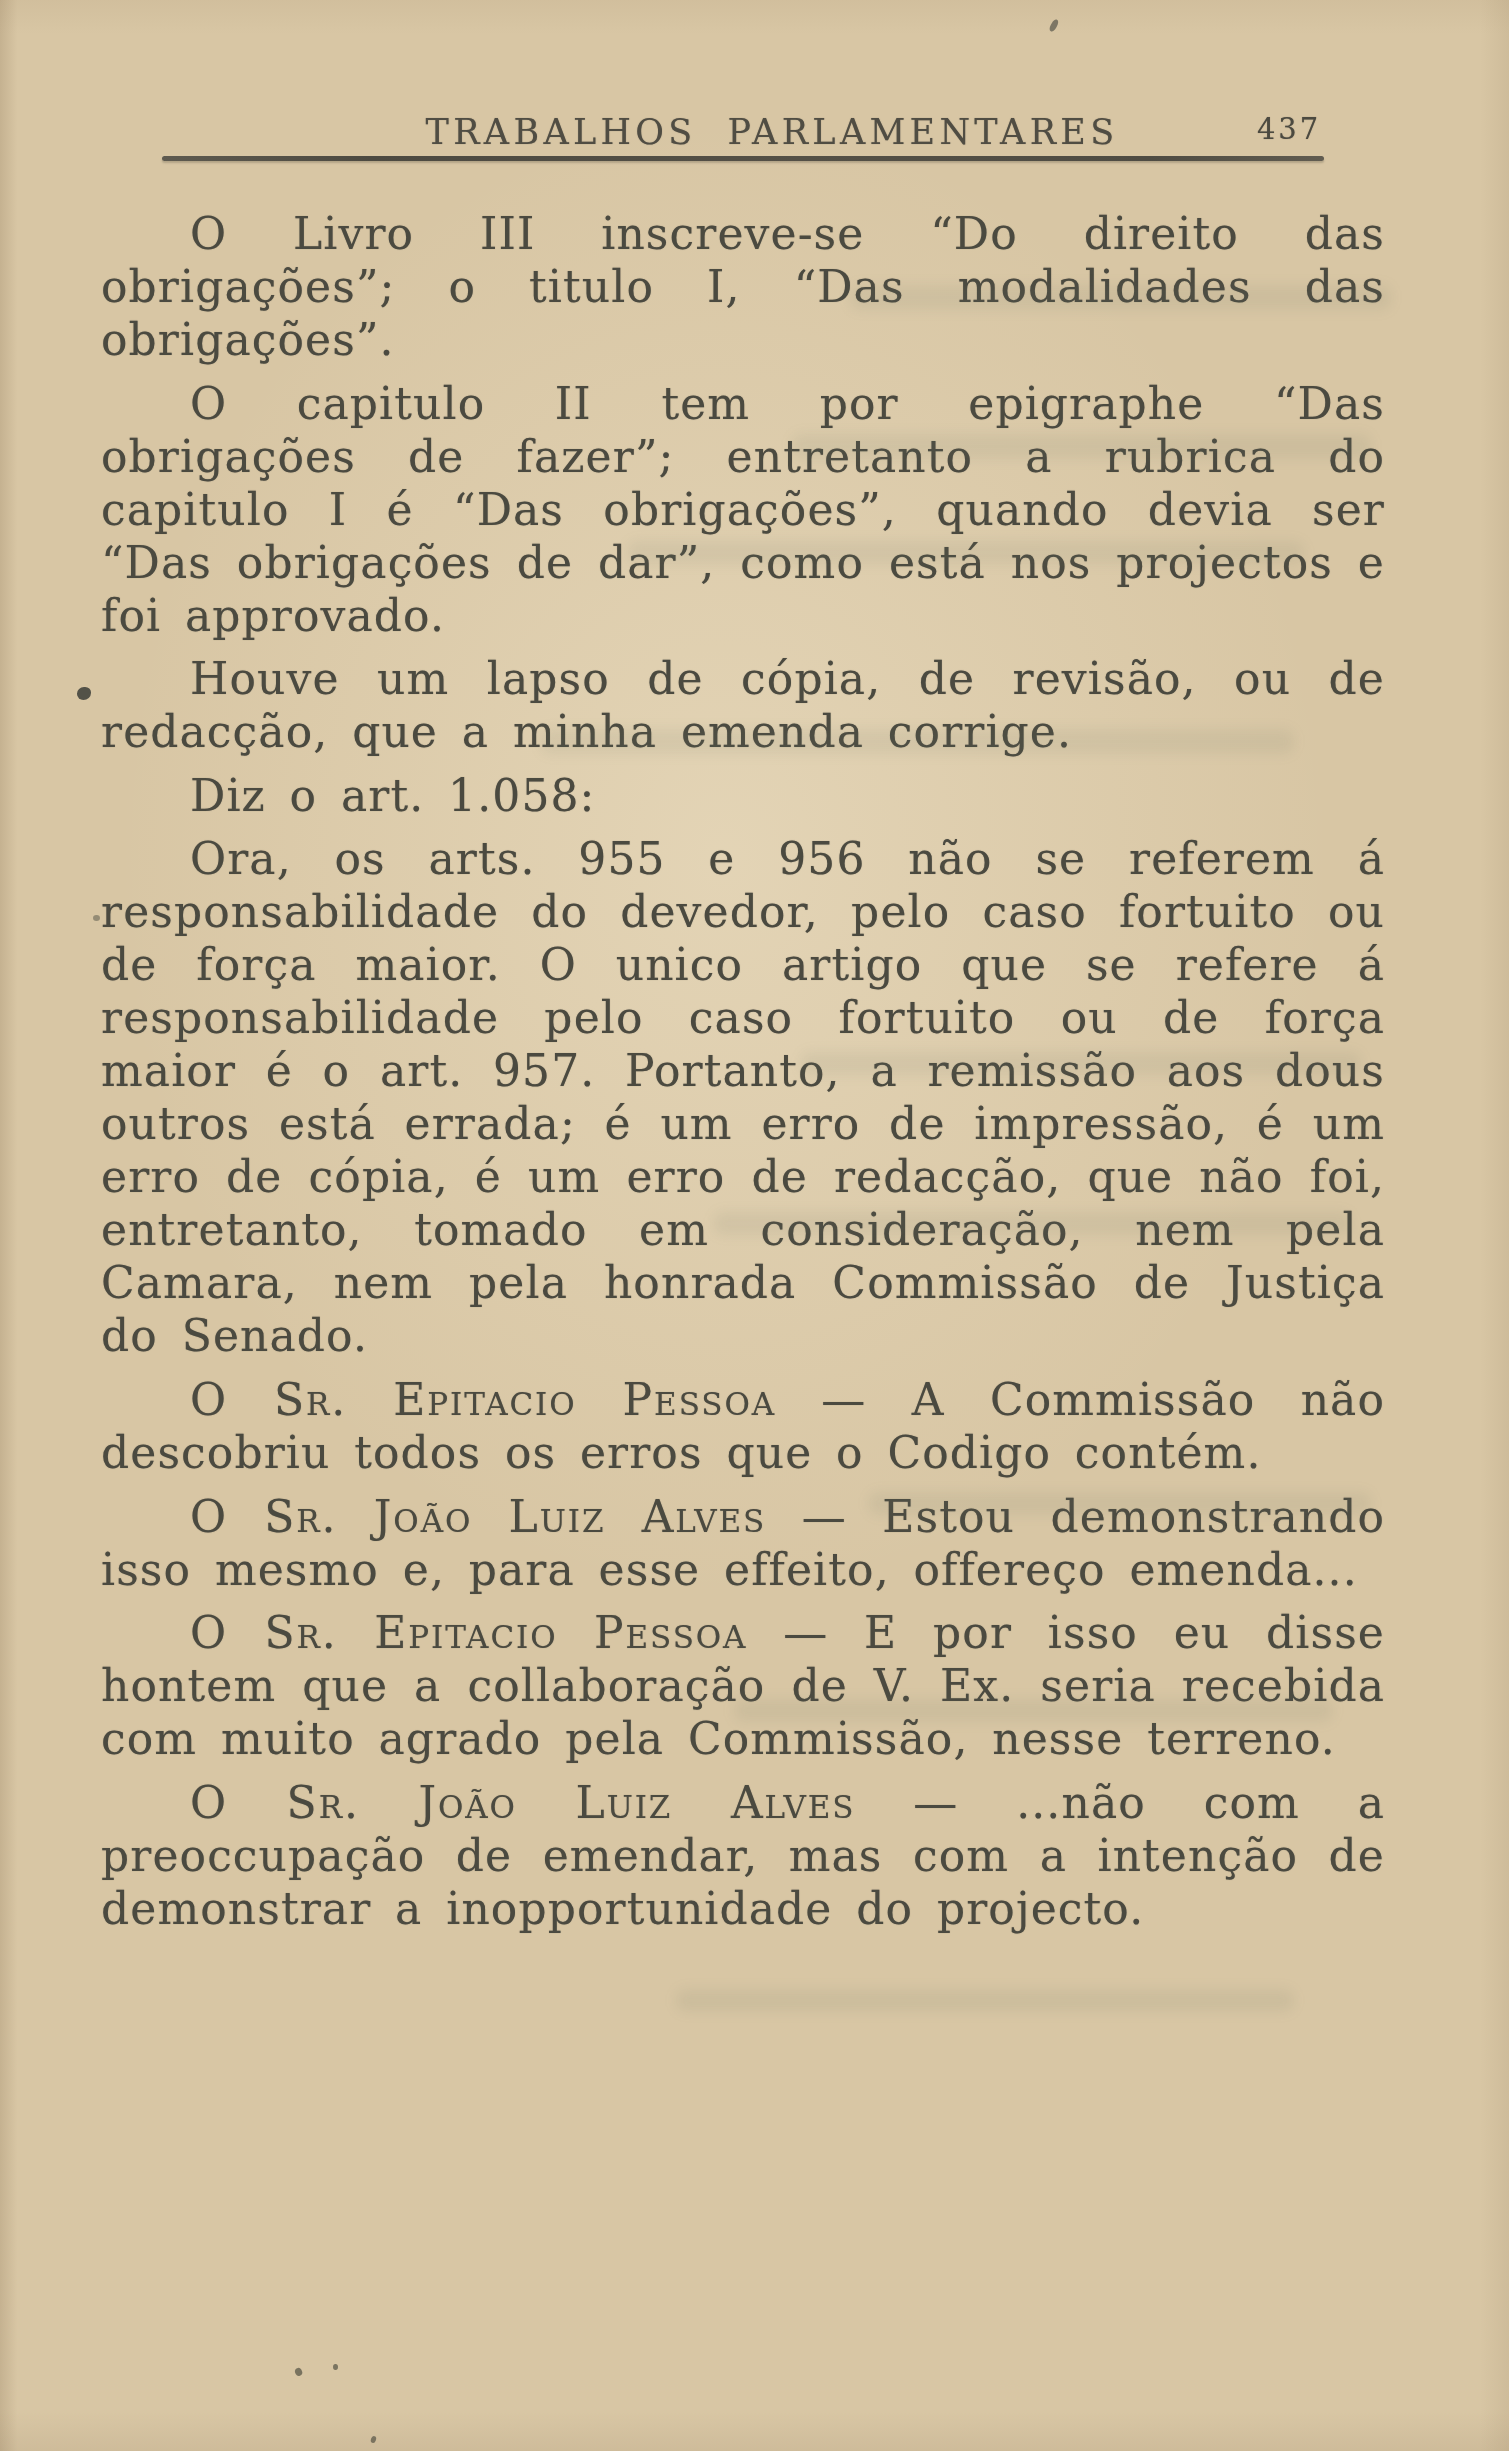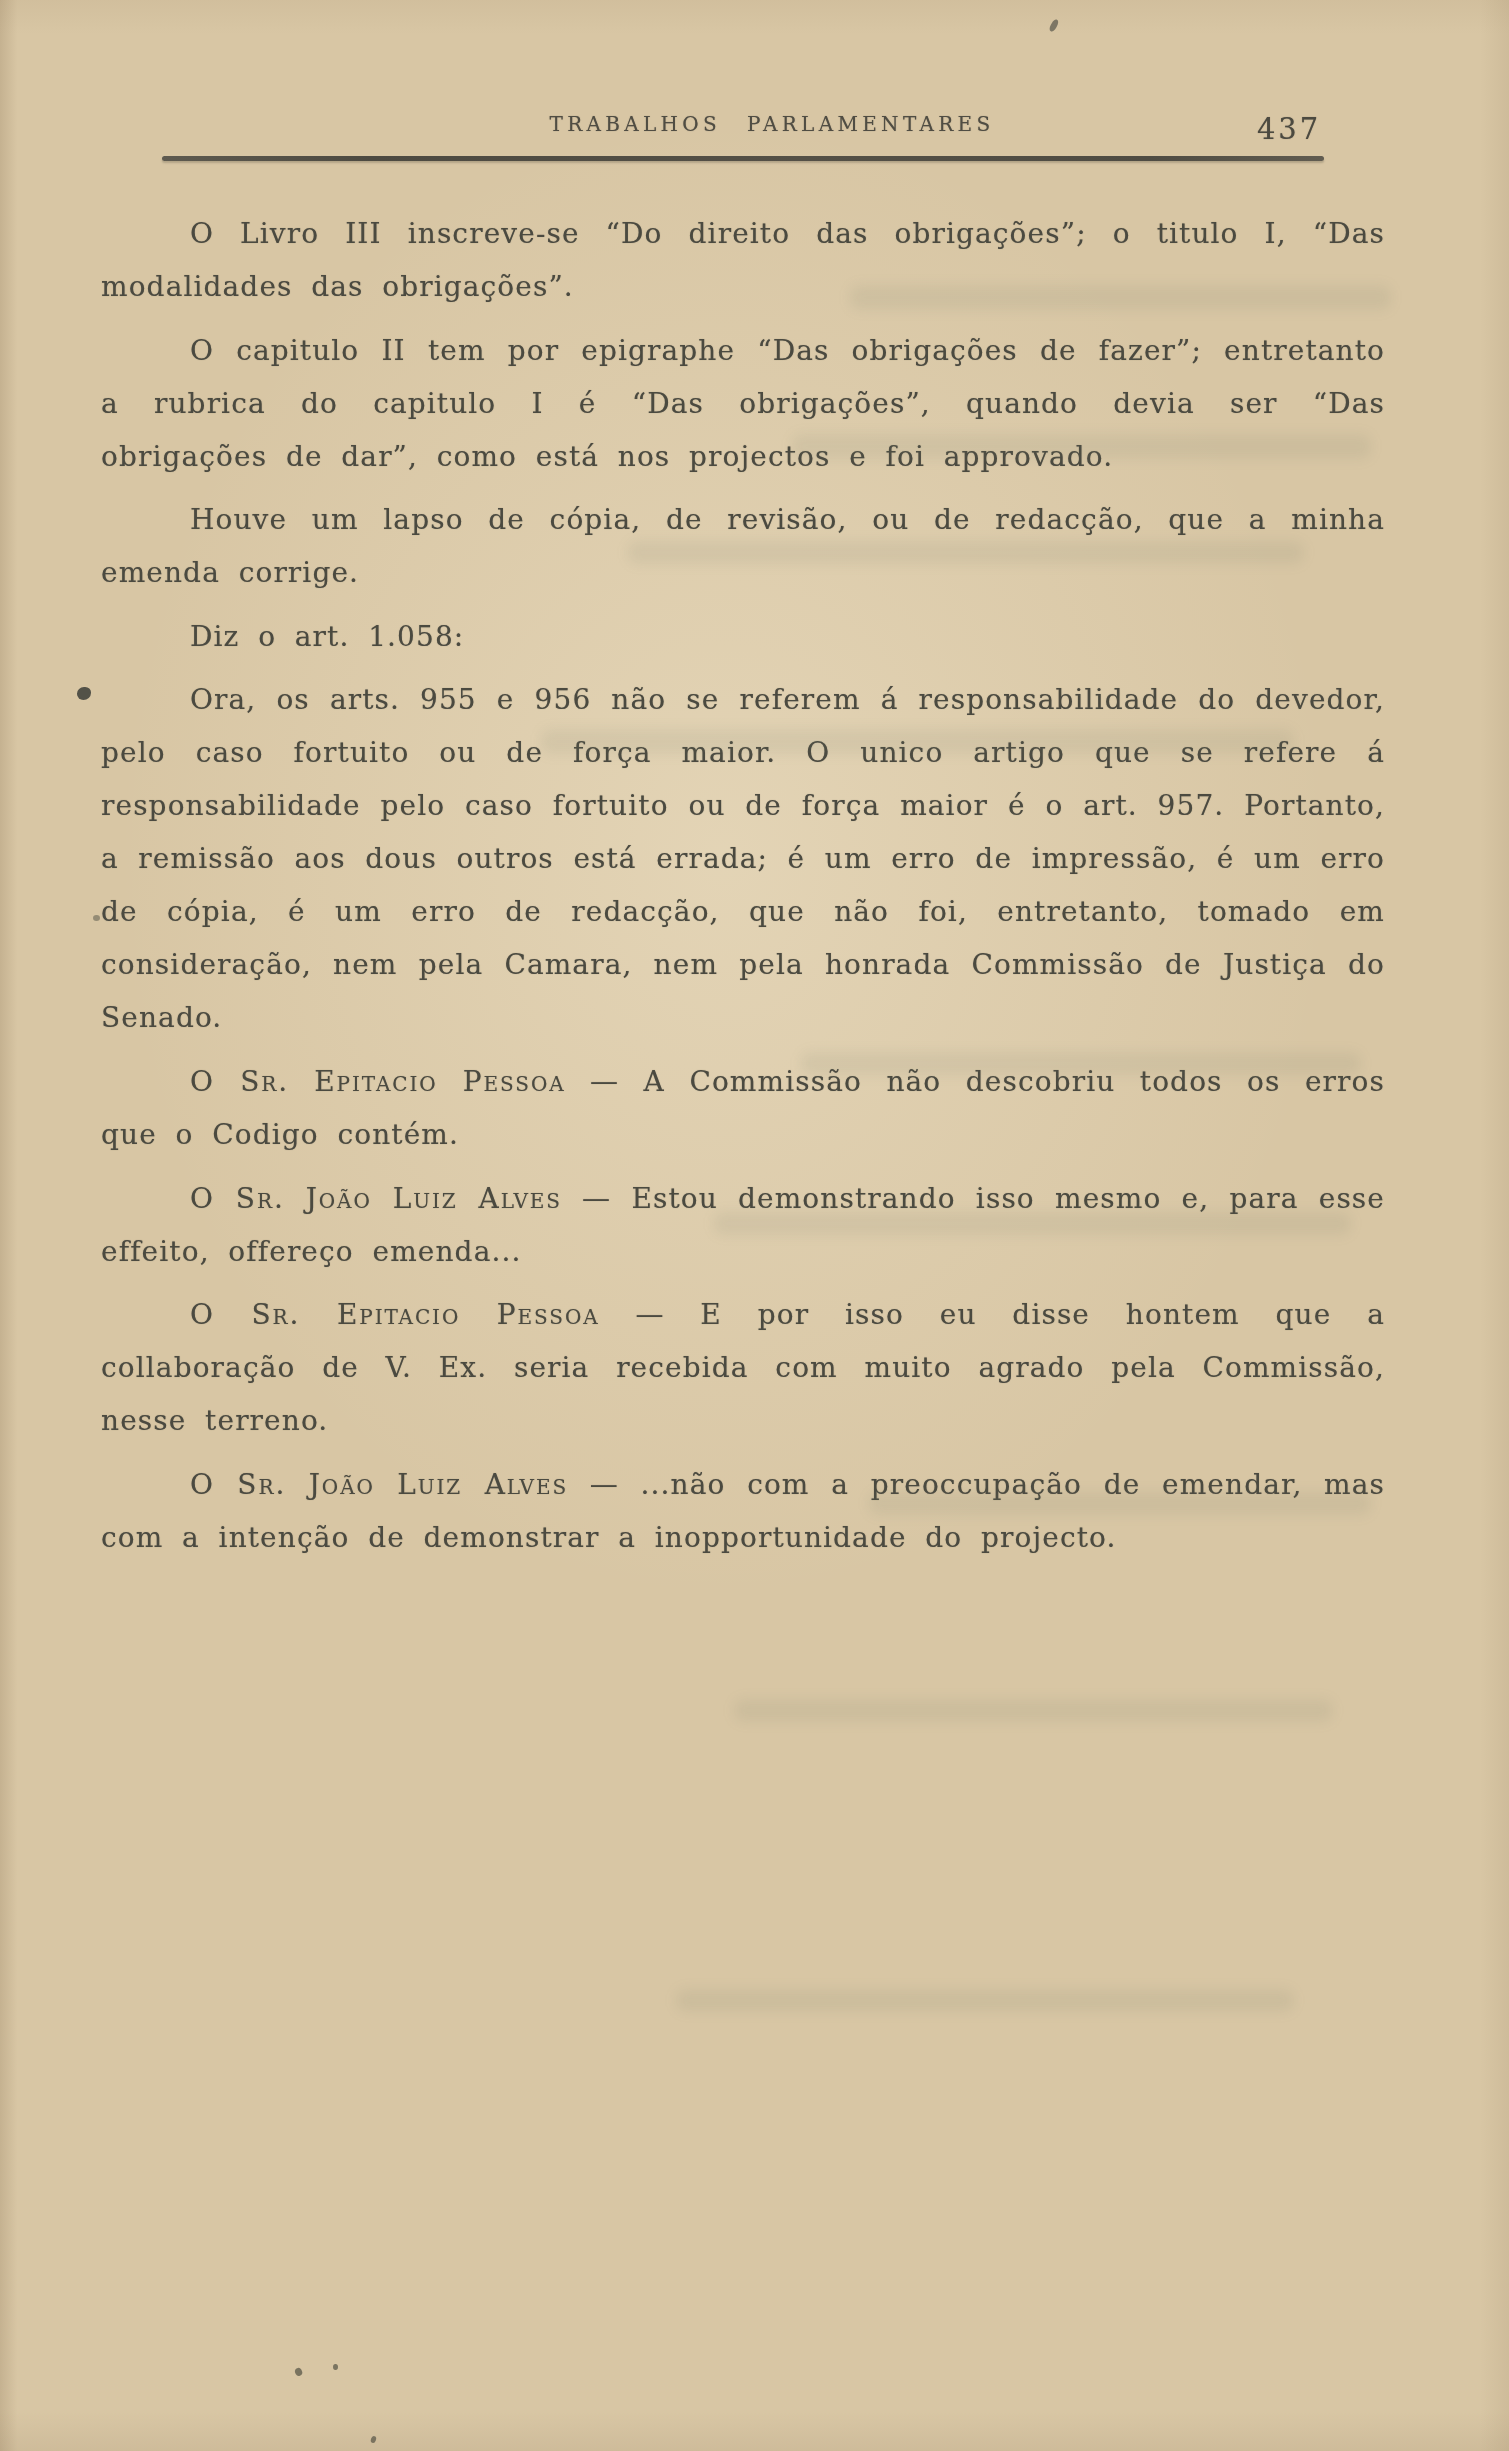--- a/index.html
+++ b/index.html
@@ -14,38 +14,38 @@
       radial-gradient(ellipse 869px 1062px at 48% 35%, rgba(248,238,214,0.35), rgba(248,238,214,0) 70%),
       linear-gradient(90deg, rgba(120,96,66,0.20), rgba(120,96,66,0) 17.4px),
       linear-gradient(270deg, rgba(120,96,66,0.10), rgba(120,96,66,0) 29px),
       linear-gradient(0deg, rgba(120,96,66,0.10), rgba(120,96,66,0) 39px),
       linear-gradient(180deg, rgba(130,105,72,0.08), rgba(130,105,72,0) 34px),
       #d8c6a4;
     color: #4b4a40;
   }
   .header-title {
     position: absolute; top: 112px; left: 772px; transform: translateX(-50%);
-    font-size: 20px; letter-spacing: 4.3px; word-spacing: 15.4px;
+    font-size: 35px; letter-spacing: 4.3px; word-spacing: 15.4px;
     color: #504d43; white-space: nowrap;
     text-shadow: 0 0 1px rgba(80,77,67,0.55);
   }
   .page-number {
     position: absolute; top: 112px; left: 1257px;
     font-size: 29px; letter-spacing: 2.9px; color: #4c4a40;
     text-shadow: 0 0 1px rgba(80,77,67,0.55);
   }
   .header-rule {
     position: absolute; top: 156px; left: 162px; width: 1162px; height: 4.8px;
     background: linear-gradient(90deg, #5e5a4f, #4d4a41 18%, #545046 55%, #4f4c43 85%, #615c50);
     border-radius: 2.9px;
     box-shadow: 0 1.9px 1.9px rgba(110,100,80,0.35);
   }
   .content {
     position: absolute; left: 101px; top: 207px; width: 1284px;
-    font-size: 28px; line-height: 53px;
+    font-size: 44px; line-height: 53px;
     letter-spacing: 1.1px; word-spacing: 8.7px;
     text-align: justify;
     color: #4b4a40;
     text-shadow: 0 0 1px rgba(75,74,64,0.45);
   }
   .par { margin: 0; text-indent: 89px; }
   .par + .par { margin-top: 10.6px; }
   .art-heading {
     margin: 26px 0; text-indent: 0; text-align: center;
     letter-spacing: 1.4px;

